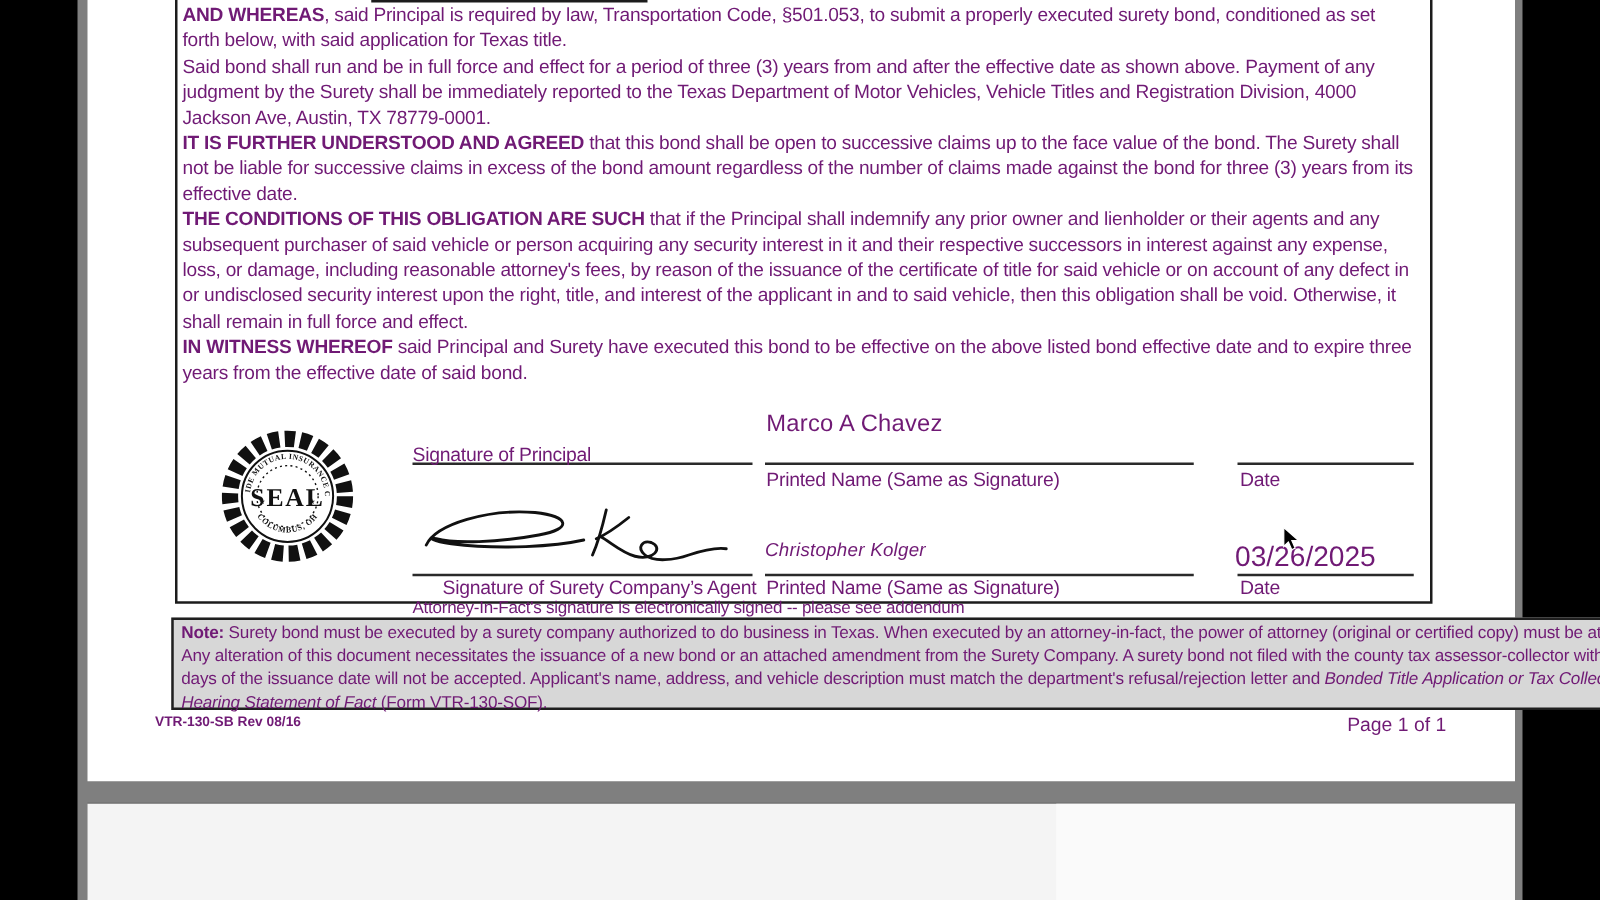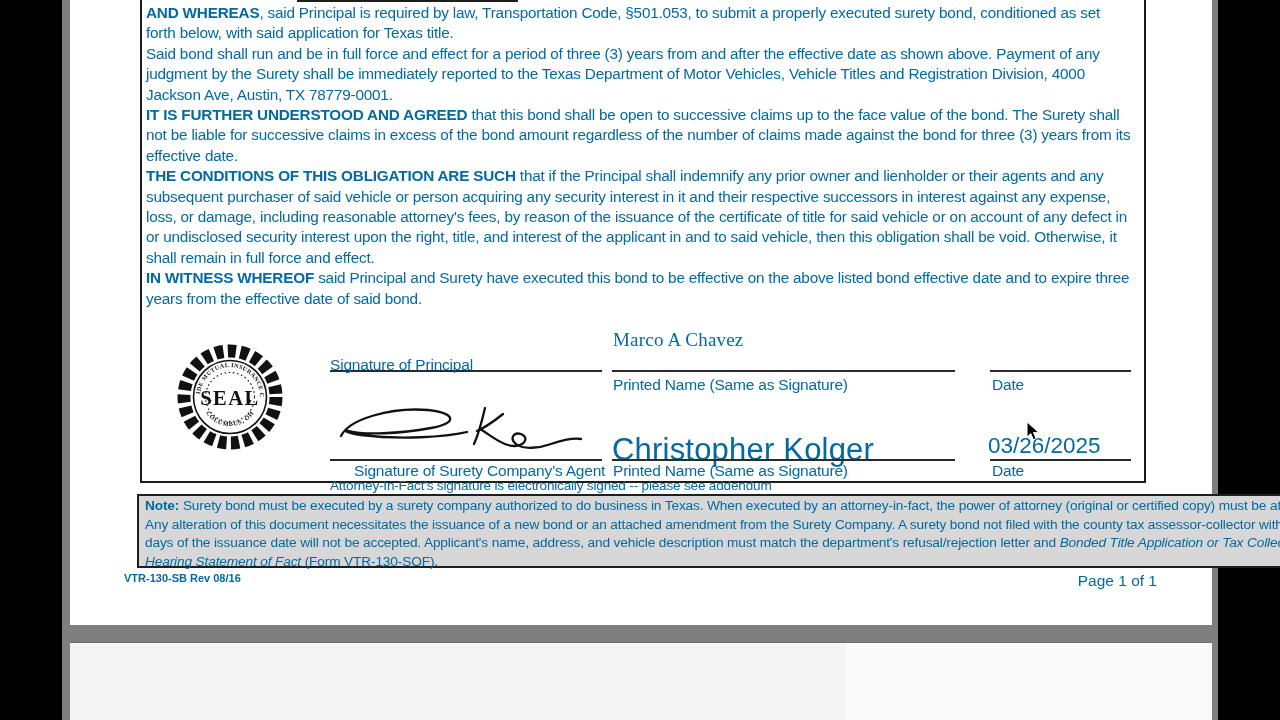--- a/index.html
+++ b/index.html
@@ -1,34 +1,34 @@
 <!DOCTYPE html>
 <html><head>
 <meta charset="utf-8">
 <style>
   html,body{margin:0;padding:0;background:#000;}
   *{box-sizing:border-box;}
   #screen{
     position:relative;width:1280px;height:720px;overflow:hidden;
-    background:#000;font-family:"Liberation Sans",sans-serif;color:#0369a1;
+    background:#000;font-family:"Liberation Sans",sans-serif;color:#701a75;
   }
   #viewport{position:absolute;left:62px;top:0;width:1156px;height:720px;background:#7f7f7f;}
   #page1{position:absolute;left:8px;top:0;width:1142px;height:625px;background:#ffffff;}
   #page2{position:absolute;left:8px;top:643px;width:1142px;height:77px;background:#f4f4f4;box-shadow:0 -1px 0 #6e6e6e;}
   #page2 .right-tone{position:absolute;left:775px;top:0;right:0;bottom:0;background:#fafafa;}
   
   .form-box{position:absolute;left:70px;top:-4px;width:1006px;height:487px;border:2px solid #1c1c1c;background:transparent;}
   .top-fragment{position:absolute;left:227px;top:0;width:221px;height:2px;background:#1c1c1c;}
   .body-text{position:absolute;left:76px;top:3px;width:987px;font-size:15.3px;line-height:20.4px;letter-spacing:-0.2px;}
   .body-text .para{margin:0;}
   .body-text b{letter-spacing:-0.2px;}
   .sig-line{position:absolute;height:2px;background:#2a2a2a;}
   .lbl{position:absolute;font-size:15.5px;letter-spacing:-0.2px;white-space:nowrap;}
-  .printed-name-1{position:absolute;left:543px;top:329px;font-size:19px;letter-spacing:0.2px;white-space:nowrap;font-family:Liberation Serif, serif;}
-  .printed-name-2{position:absolute;left:542px;top:432px;font-size:31px;letter-spacing:0.2px;white-space:nowrap;}
+  .printed-name-1{position:absolute;left:543px;top:329px;font-size:19px;letter-spacing:0.2px;white-space:nowrap;}
+  .printed-name-2{position:absolute;left:542px;top:432px;font-size:15px;letter-spacing:0.2px;white-space:nowrap;font-style:italic;}
   .date-value{position:absolute;left:918px;top:433px;font-size:22.5px;white-space:nowrap;}
   .addendum{position:absolute;left:260px;top:478px;font-size:13.6px;letter-spacing:-0.2px;white-space:nowrap;}
   .note-box{position:absolute;left:67px;top:494px;width:1200px;height:74px;background:#d7d7d7;border:2px solid #1f1f1f;padding:1px 5px 0 6px;font-size:13.7px;line-height:18.5px;letter-spacing:-0.15px;}
   .footer-left{position:absolute;left:54px;top:572px;font-size:11px;white-space:nowrap;font-weight:bold;}
   .footer-right{position:absolute;right:55px;top:572px;font-size:15.5px;white-space:nowrap;}
   .seal-wrap{position:absolute;left:107px;top:344px;width:106px;height:108px;}
   .sig-svg{position:absolute;left:263px;top:399px;width:250px;height:56px;}
   #cursor{position:absolute;left:1026px;top:421px;width:14px;height:20px;}
 </style>
 </head>

